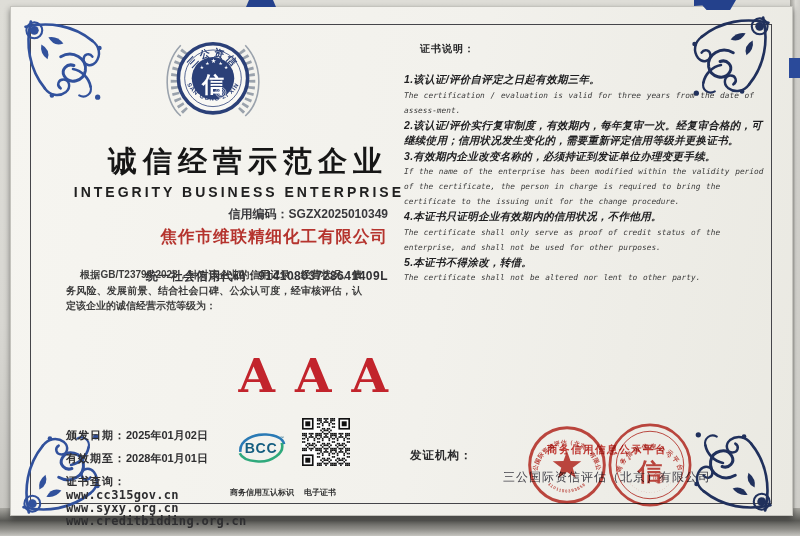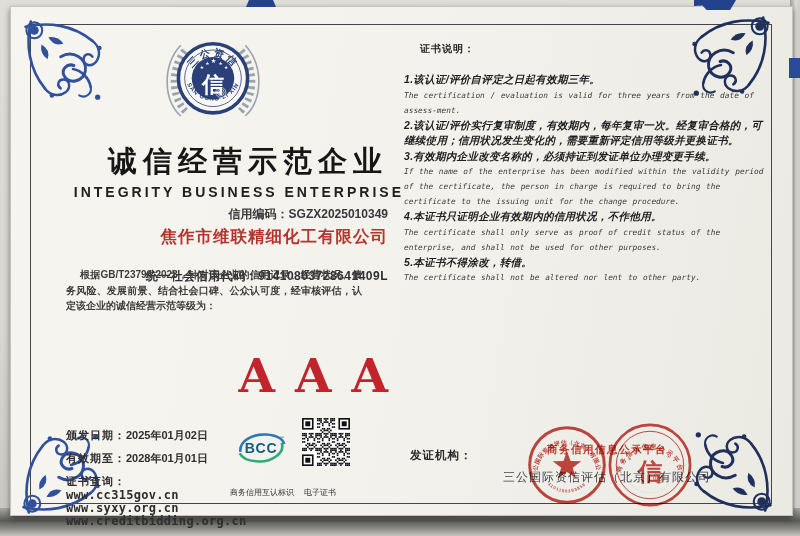--- a/index.html
+++ b/index.html
@@ -45,21 +45,21 @@
          font-size:47px;font-weight:700;letter-spacing:20px;color:#c2242c;}
   .kv{font-size:11px;font-weight:700;color:#2e2e30;white-space:nowrap;}
   .kv .lab{letter-spacing:1px;}
   .issue-row{left:66px;top:428px;}
   .valid-row{left:66px;top:451px;}
   .query-row{left:66px;top:474px;display:flex;flex-direction:column;}
   .urls{font-family:"DejaVu Sans Mono","Liberation Mono",monospace;font-size:12px;font-weight:700;
         line-height:13px;color:#2e2e30;letter-spacing:.3px;}
   .bcc{left:234px;top:428px;width:54px;height:40px;}
   .qr{left:302px;top:418px;width:48px;height:48px;}
-  .mark-label{font-size:8px;font-weight:400;color:#333;white-space:nowrap;}
+  .mark-label{font-size:8px;font-weight:700;color:#333;white-space:nowrap;}
   .bcc-label{left:226px;top:487px;width:72px;text-align:center;}
   .ecert-label{left:304px;top:487px;width:46px;text-align:left;}
 
   
   .notes-title{left:420px;top:42px;font-size:10px;font-weight:800;color:#1d1d1f;letter-spacing:1px;}
   .notes{left:404px;top:72px;width:362px;font-style:italic;}
   .note .zh{font-size:10.5px;font-weight:700;color:#1e1e20;line-height:15.5px;letter-spacing:.3px;}
   .note .en{font-family:"DejaVu Sans Mono","Liberation Mono",monospace;font-size:7.8px;color:#3a3a3a;
             line-height:15px;word-spacing:1px;}
   .issuer-label{left:410px;top:448px;font-size:11.5px;font-weight:700;color:#2a2a2c;letter-spacing:1px;}

